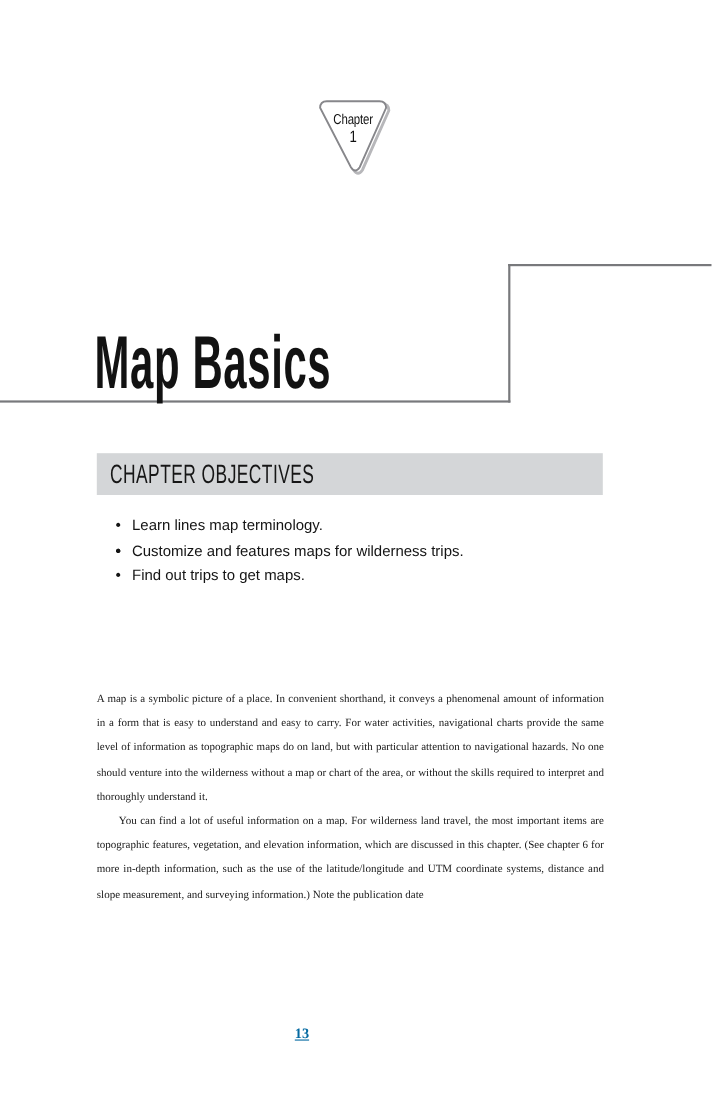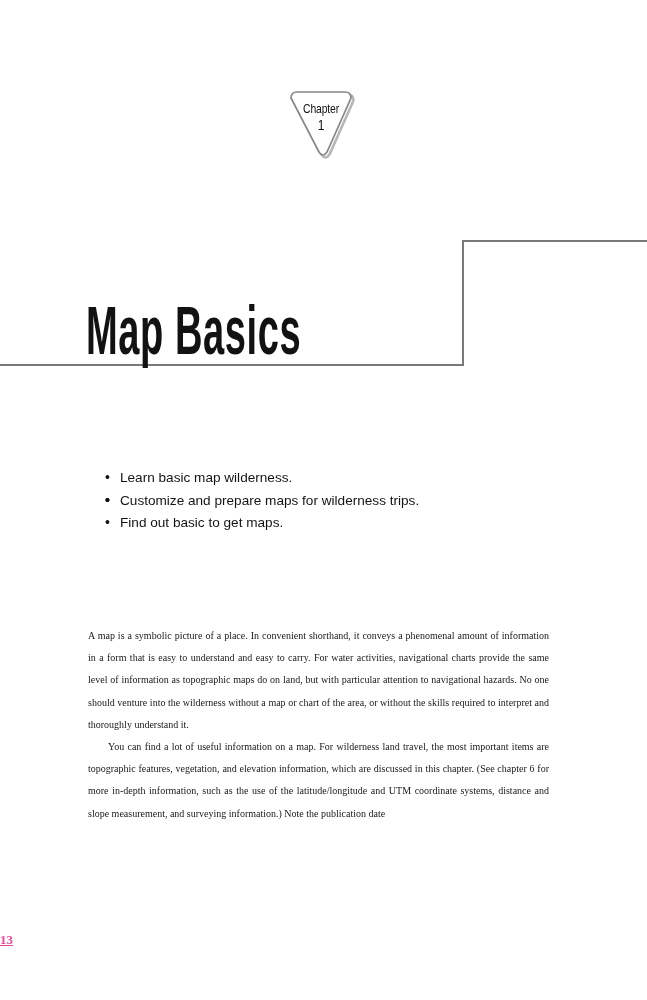--- a/index.html
+++ b/index.html
@@ -178,25 +178,25 @@
   .body-copy p.indented {
     text-indent: 20px;
   }
 
   
   .page-number {
     position: absolute;
     left: 0;
     top: 932px;
     width: 549px;
-    text-align: left;
+    text-align: center;
     font-family: "Liberation Serif", "DejaVu Serif", serif;
     font-weight: bold;
     font-size: 13px;
-    color: #ec4899;
+    color: #0369a1;
     text-decoration: underline;
   }
 </style>
 </head>
 <body>
 
 <div class="page">
 
   <div class="chapter-badge">
     <svg width="76" height="74" viewBox="0 0 76 74" aria-hidden="true">
@@ -208,39 +208,42 @@
       <span class="chapter-num">1</span>
     </div>
   </div>
 
   <div class="rule-top"></div>
   <div class="rule-vert"></div>
   <div class="rule-bottom"></div>
 
   <div class="chapter-title">Map Basics</div>
 
+  <div class="objectives-band">
+    <div class="objectives-title">CHAPTER OBJECTIVES</div>
+  </div>
 
   <ul class="objectives-list">
     <li>
       <span class="bullet">•</span>
-      <span>Learn basic map wilderness.</span>
-    </li>
-    <li>
-      <span class="bullet">•</span>
-    </li>
-    <li>
-      <span class="bullet">•</span>
-    </li>
-    <li>
-      <span class="bullet">•</span>
-      <span>Customize and prepare maps for wilderness trips.</span>
-    </li>
-    <li>
-      <span class="bullet">•</span>
-      <span>Find out basic to get maps.</span>
+      <span>Learn lines map terminology.</span>
+    </li>
+    <li>
+      <span class="bullet">•</span>
+    </li>
+    <li>
+      <span class="bullet">•</span>
+    </li>
+    <li>
+      <span class="bullet">•</span>
+      <span>Customize and features maps for wilderness trips.</span>
+    </li>
+    <li>
+      <span class="bullet">•</span>
+      <span>Find out trips to get maps.</span>
     </li>
   </ul>
 
   <div class="body-copy">
     <p>A map is a symbolic picture of a place. In convenient shorthand, it conveys a phenomenal amount of information in a form that is easy to understand and easy to carry. For water activities, navigational charts provide the same level of information as topographic maps do on land, but with particular attention to navigational hazards. No one should venture into the wilderness without a map or chart of the area, or without the skills required to interpret and thoroughly understand it.</p>
     <p class="indented">You can find a lot of useful information on a map. For wilderness land travel, the most important items are topographic features, vegetation, and elevation information, which are discussed in this chapter. (See chapter 6 for more in-depth information, such as the use of the latitude/longitude and UTM coordinate systems, distance and slope measurement, and surveying information.) Note the publication date</p>
   </div>
 
   <div class="page-number">13</div>
 

